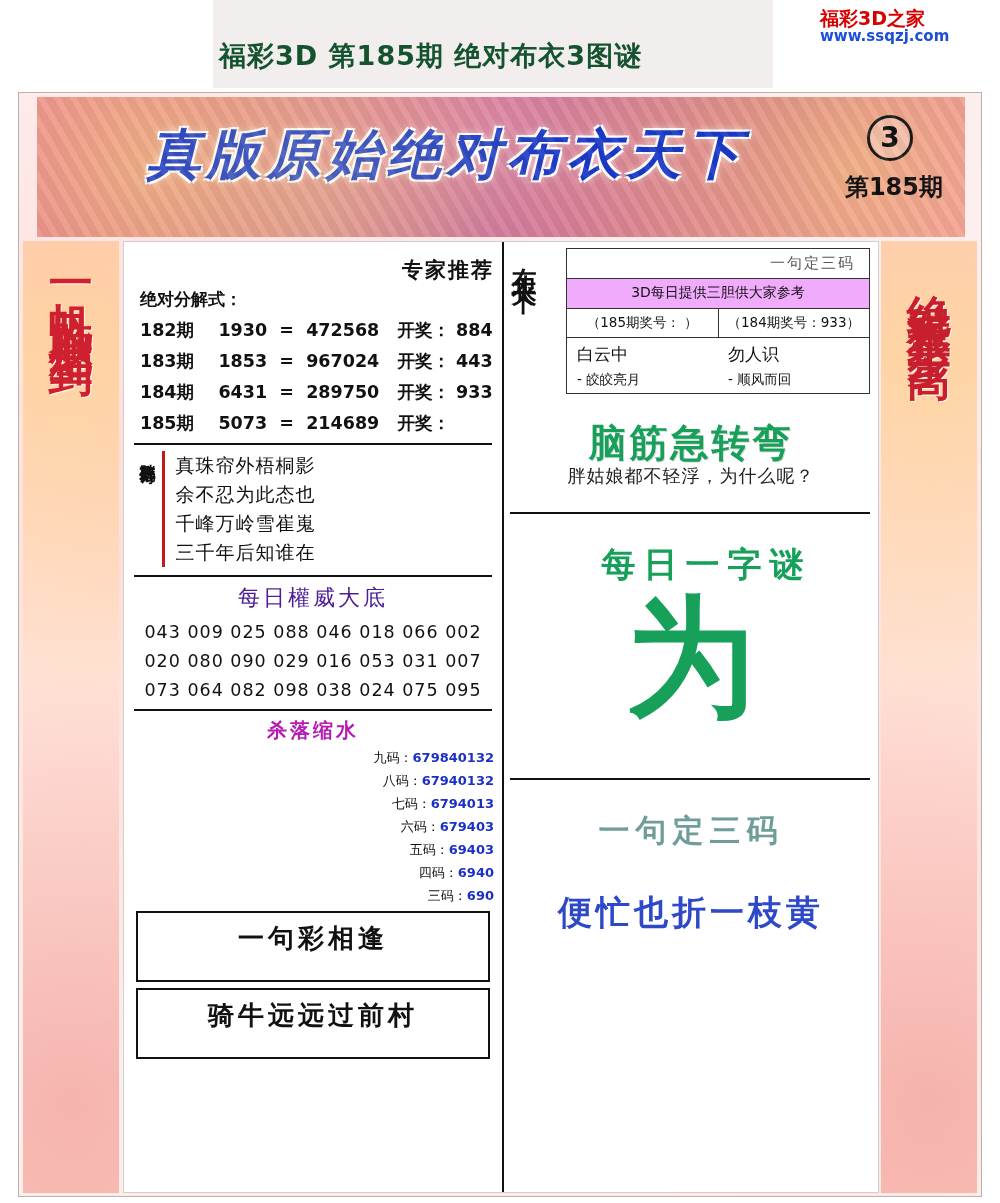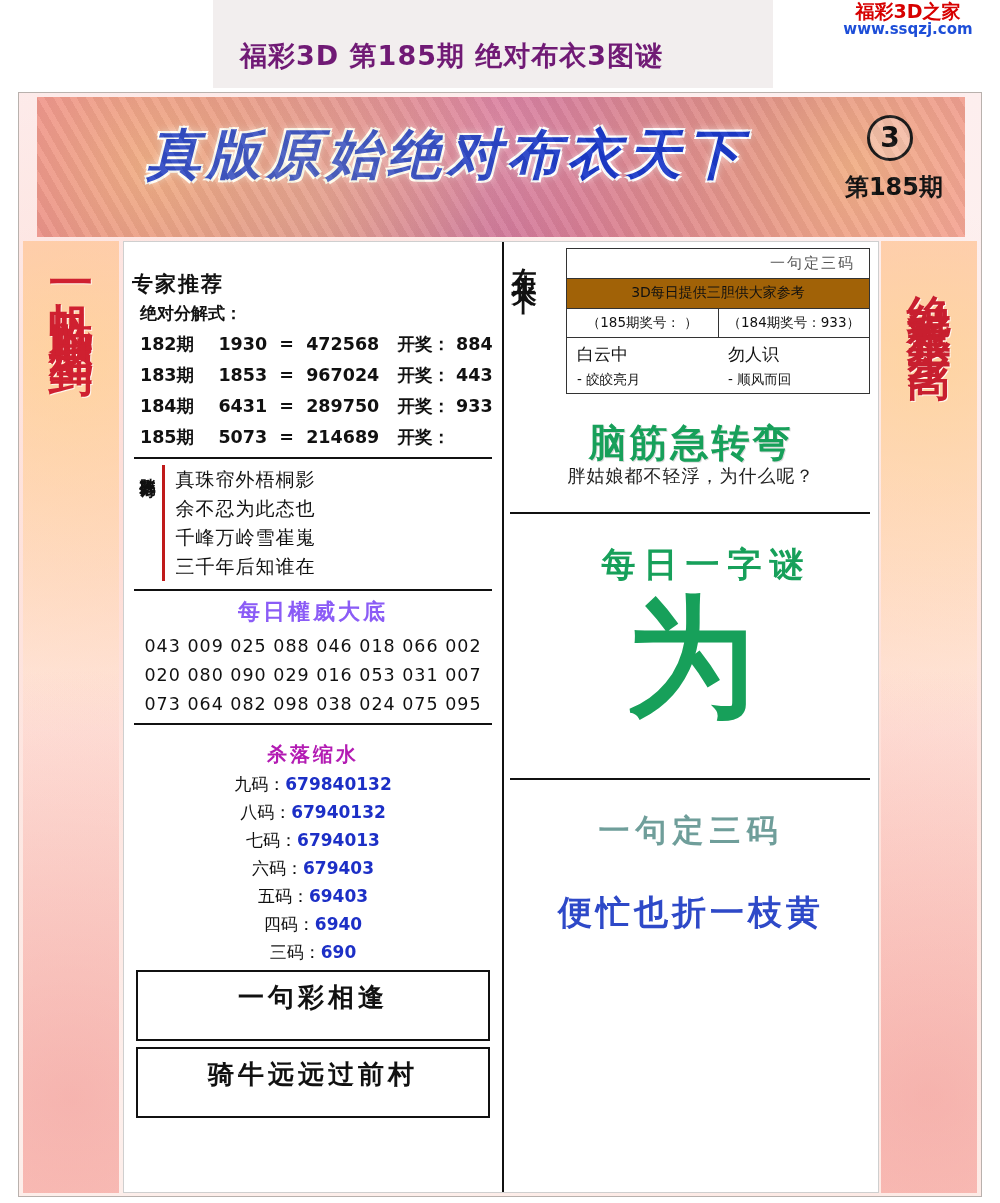--- a/index.html
+++ b/index.html
@@ -23,32 +23,31 @@
     background: #ffffff;
   }
   .title-band {
     position: absolute;
     left: 213px; top: 0;
     width: 560px; height: 88px;
     background: #f2eeee;
   }
   .title-text {
     position: absolute;
-    left: 240px; top: 38px;
+    left: 219px; top: 38px;
     font-size: 27px;
     font-weight: bold;
-    color: #701a75;
+    color: #14532d;
     letter-spacing: 1px;
     white-space: nowrap;
   }
   .watermark {
     position: absolute;
-    right: 4px; top: 2px;
+    right: 4px; top: 9px;
     width: 176px;
-    text-align: center;
     line-height: 1.05;
   }
   .wm-l1 {
     font-size: 19px;
     font-weight: bold;
     color: #d70000;
     letter-spacing: 0px;
   }
   .wm-l2 {
     font-size: 15px;
@@ -174,25 +173,25 @@
     position: relative;
     padding: 6px 8px 0 8px;
   }
   .col-right {
     width: 374px;
     position: relative;
     padding: 6px 6px 0 6px;
   }
   
   .expert-title {
-    text-align: left;
+    text-align: right;
     font-size: 21px;
     font-weight: bold;
     color: #111;
-    margin: 22px 0 4px;
+    margin: 8px 0 4px;
     letter-spacing: 2px;
   }
   .decomp-label {
     font-size: 17px;
     font-weight: bold;
     color: #111;
     margin: 2px 0 4px 8px;
   }
   .draw-row {
     font-size: 17.5px;
@@ -234,45 +233,45 @@
     font-size: 19px;
     color: #111;
     text-align: left;
     line-height: 1.52;
     letter-spacing: 1px;
   }
   .section-head {
     text-align: center;
     font-family: "DejaVu Serif", "Liberation Serif", serif;
     font-size: 22px;
-    font-weight: bold;
-    color: #8b5cf6;
+    font-weight: normal;
+    color: #4c1d95;
     letter-spacing: 3px;
     margin: 6px 0 4px;
   }
   .num-row {
     text-align: center;
     font-size: 17.5px;
     color: #111;
     letter-spacing: 1px;
     margin: 9px 0;
     white-space: nowrap;
   }
   .shrink-title {
     text-align: center;
     font-family: "DejaVu Serif", "Liberation Serif", serif;
     font-size: 20px;
     font-weight: bold;
     color: #b31bb3;
     letter-spacing: 3px;
-    margin: 16px 0 4px;
+    margin: 6px 0 4px;
   }
   .shrink-row {
-    text-align: center;
-    font-size: 17px;
+    text-align: right;
+    font-size: 13px;
     margin: 5px 0;
     white-space: nowrap;
   }
   .shrink-row .k { color: #111; }
   .shrink-row .v { color: #1c2fc6; font-weight: bold; }
   .box {
     border: 2px solid #111;
     margin: 6px 4px 0;
     text-align: center;
     padding: 8px 0 24px;
@@ -320,21 +319,21 @@
     font-size: 15px;
     color: #555;
     letter-spacing: 2px;
   }
   .it-sub {
     text-align: center;
     font-size: 14px;
     color: #111;
     padding: 5px 0 6px;
     border-bottom: 1px solid #333;
-    background: #a16207;
+    background: #f0abfc;
   }
   .it-row-issues {
     display: flex;
     border-bottom: 1px solid #333;
     font-size: 13.5px;
     color: #111;
   }
   .it-row-issues div {
     flex: 1;
     padding: 5px 6px;

